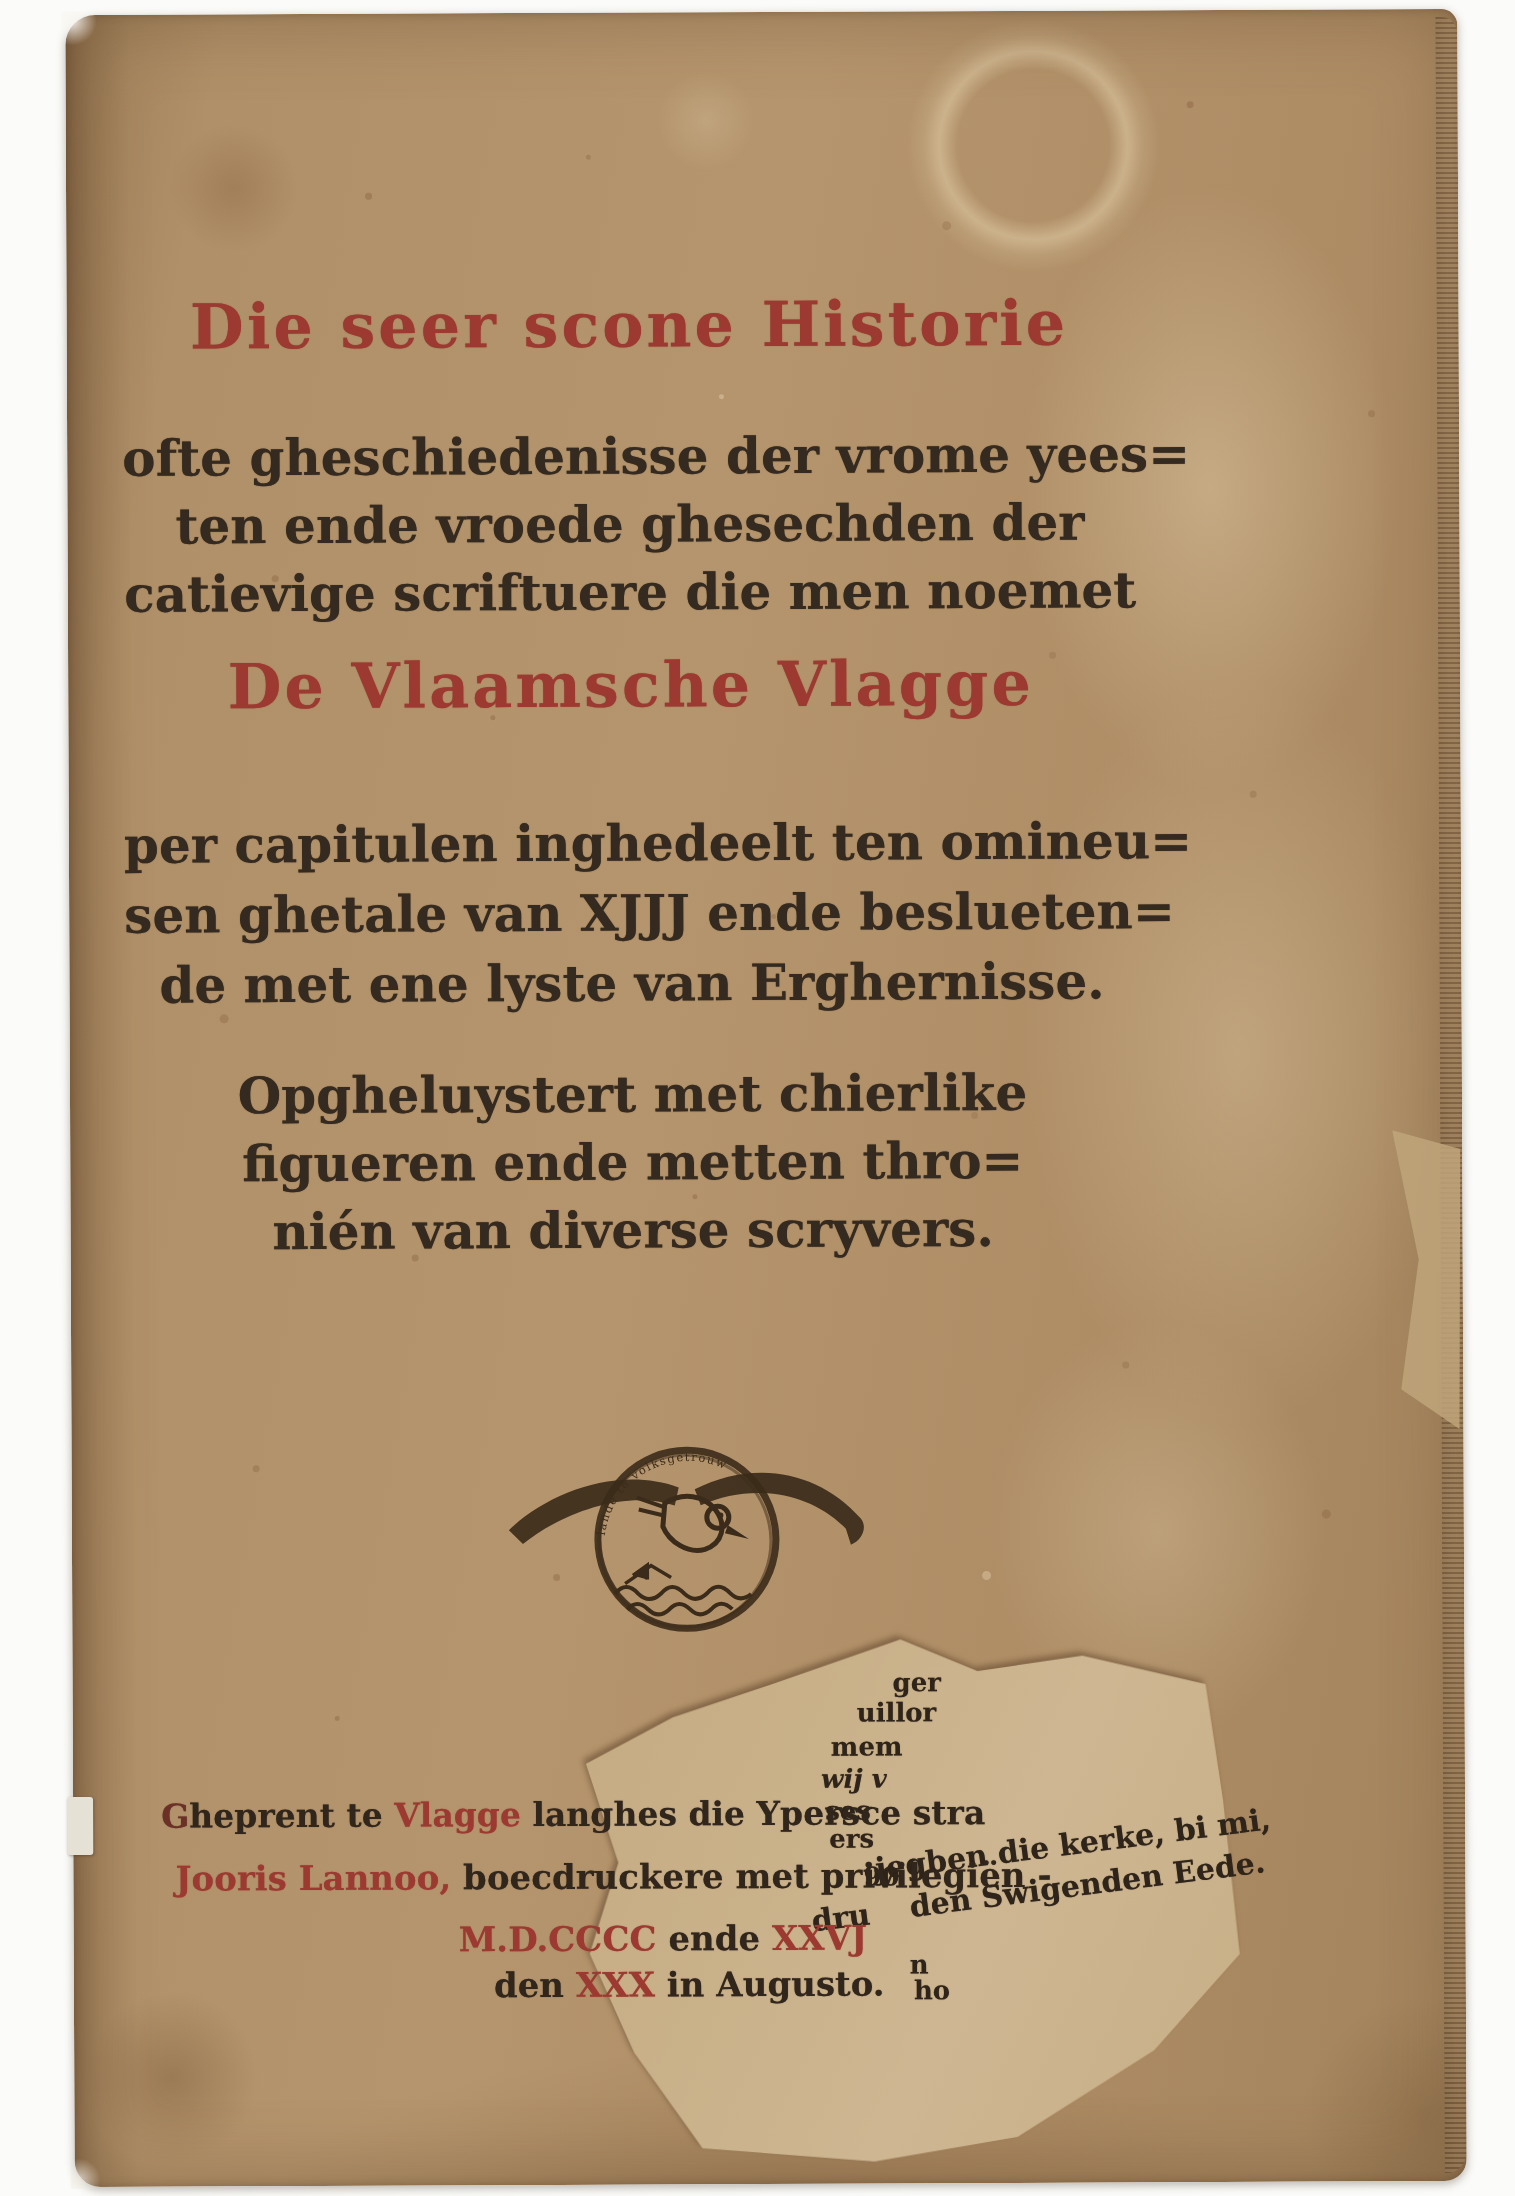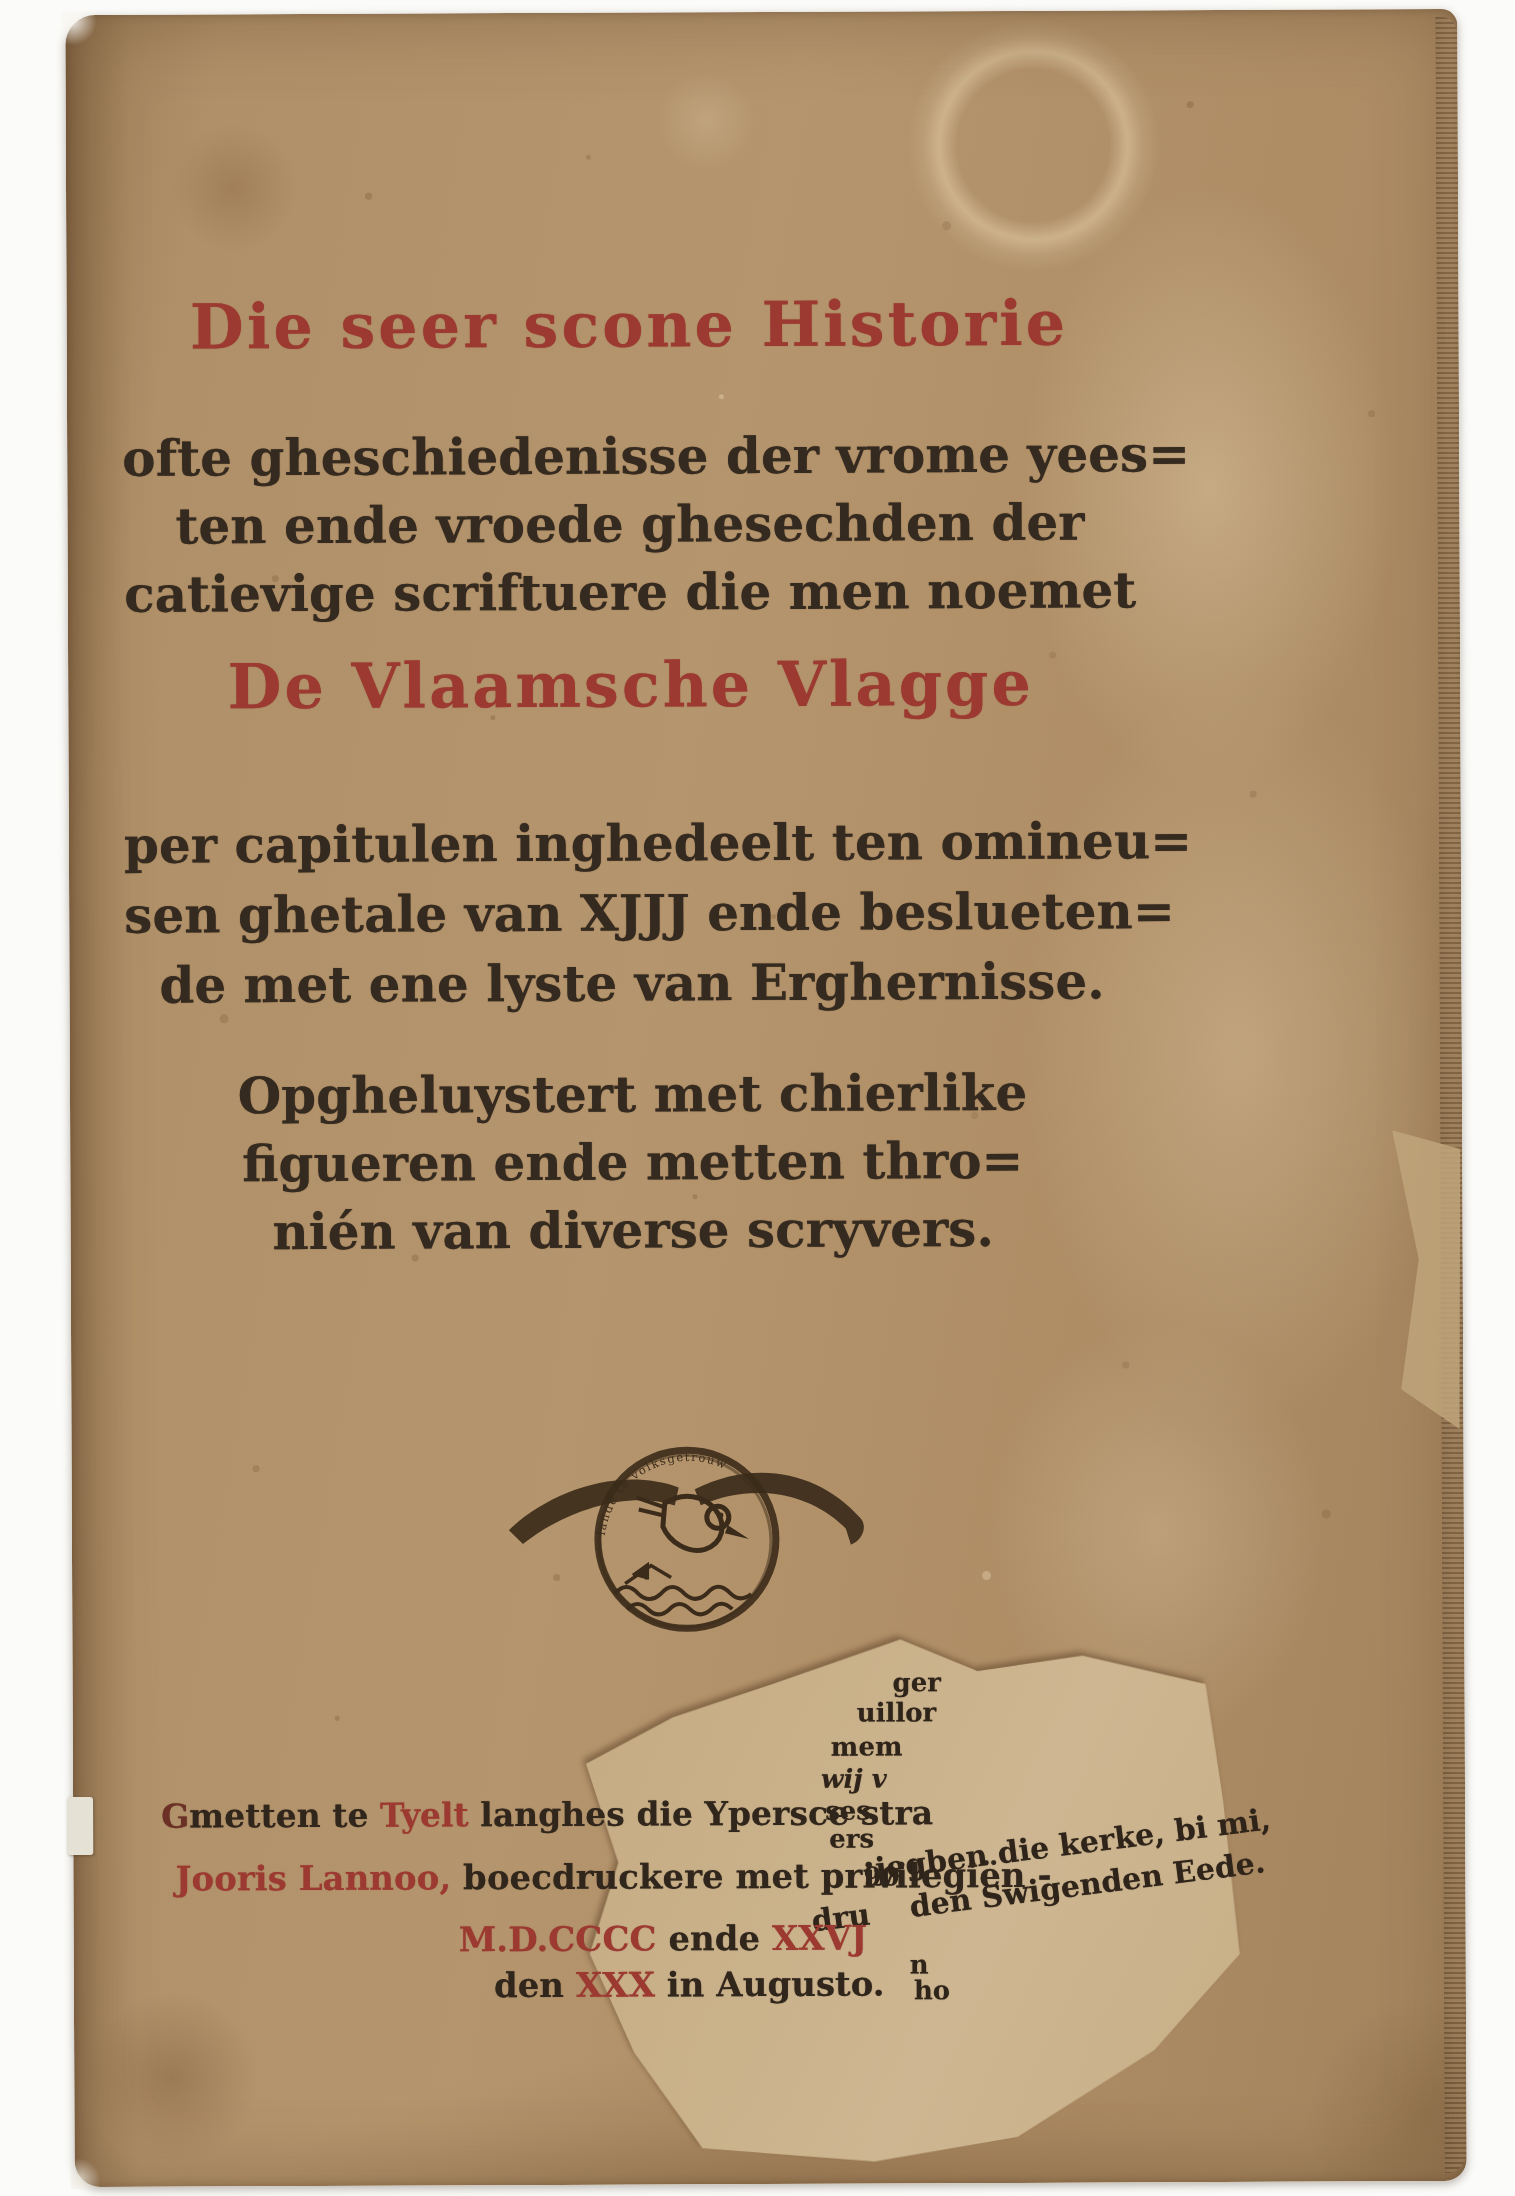--- a/index.html
+++ b/index.html
@@ -197,20 +197,20 @@
     <div class="frag" style="left:756px;top:1812px;">ers</div>
 
     <div class="frag tilt" style="left:800px;top:1840px;">jegben die kerke, bi mi,</div>
     <div class="frag tilt" style="left:736px;top:1892px;">dru</div>
     <div class="frag tilt" style="left:834px;top:1878px;">den Swigenden Eede.</div>
 
     <div class="frag" style="left:790px;top:1850px;">90</div>
     <div class="frag" style="left:836px;top:1938px;">n</div>
     <div class="frag" style="left:840px;top:1964px;">ho</div>
 
-    <div class="imprint-line il1"><span class="maroon">G</span><span>metten te </span><span class="red">Tyelt</span><span> langhes die Ypersce stra</span></div>
+    <div class="imprint-line il1"><span class="maroon">G</span><span>heprent te </span><span class="red">Vlagge</span><span> langhes die Ypersce stra</span></div>
     <div class="imprint-line il2"><span class="red">Jooris Lannoo,</span><span> boecdruckere met privilegiën -</span></div>
     <div class="imprint-line il3"><span class="red">M.D.CCCC</span><span> ende </span><span class="red">XXVJ</span></div>
     <div class="imprint-line il4"><span>den </span><span class="red">XXX</span><span> in Augusto.</span></div>
 
     <div class="sticker"></div>
   </div>
 </div>
 
 </body></html>

